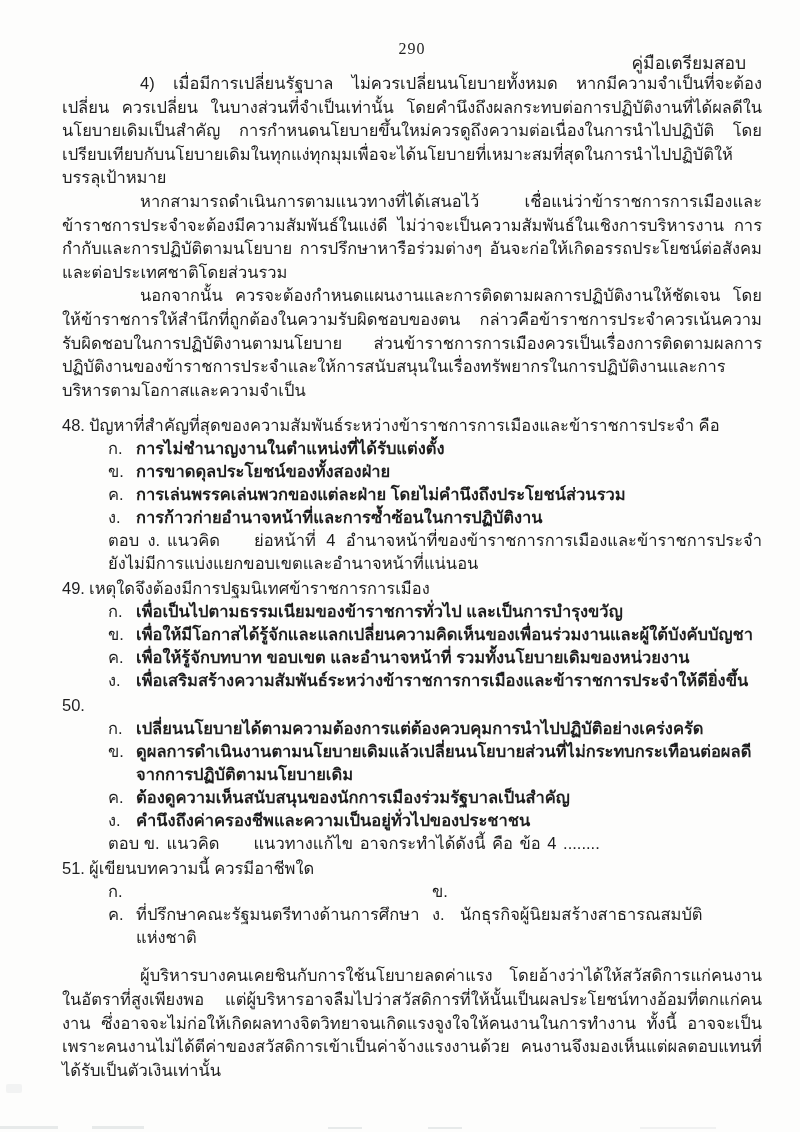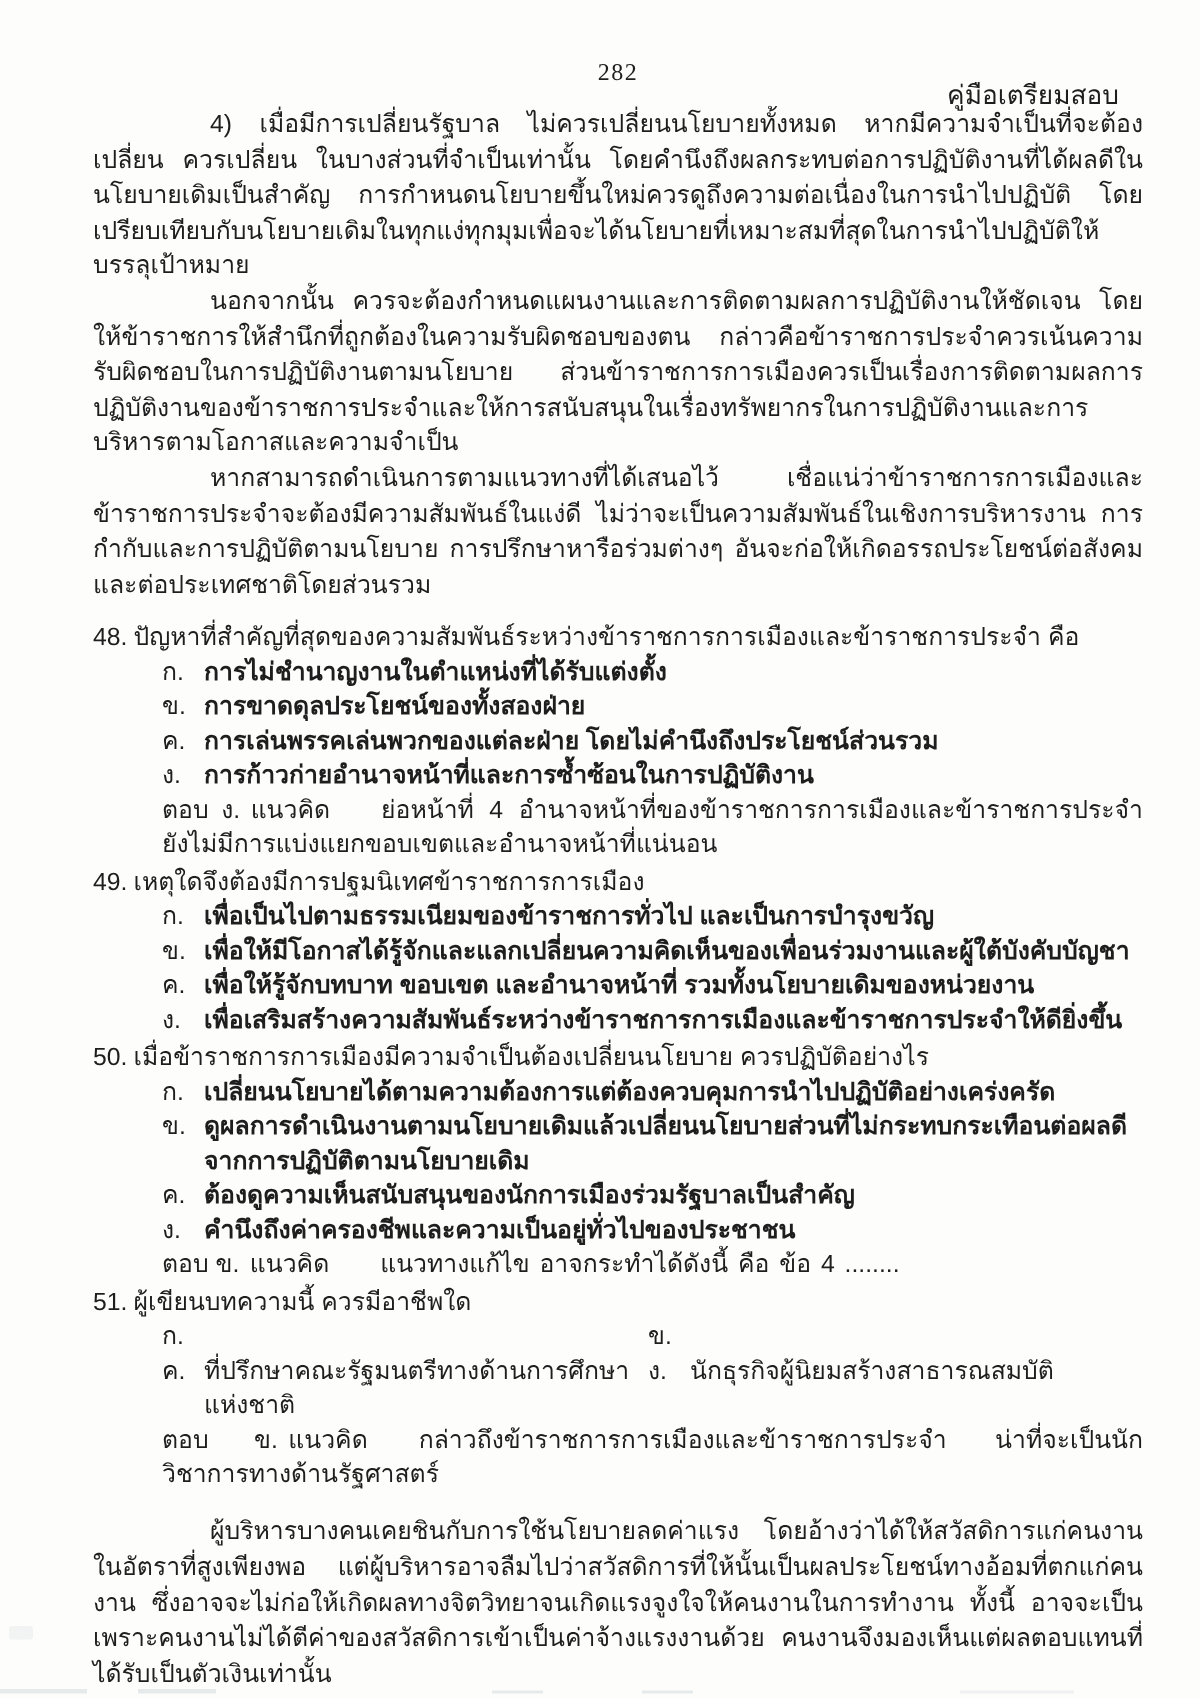--- a/index.html
+++ b/index.html
@@ -44,28 +44,28 @@
   .sa5 { left:640px; top:1127px; width:76px; height:2px; opacity:.6; }
   .sa6 { left:6px;  top:1084px; width:16px; height:9px; opacity:.5; border-radius:2px; }
 </style>
 </head>
 <body>
 
 <div class="page">
   <div class="content">
 
     <header class="page-header">
-      <span class="page-number">282</span>
+      <span class="page-number">290</span>
       <span class="book-title">คู่มือเตรียมสอบ</span>
     </header>
 
     <section class="intro">
       <p>4)  เมื่อมีการเปลี่ยนรัฐบาล ไม่ควรเปลี่ยนนโยบายทั้งหมด หากมีความจำเป็นที่จะต้องเปลี่ยน ควรเปลี่ยน ในบางส่วนที่จำเป็นเท่านั้น โดยคำนึงถึงผลกระทบต่อการปฏิบัติงานที่ได้ผลดีในนโยบายเดิมเป็นสำคัญ การกำหนดนโยบายขึ้นใหม่ควรดูถึงความต่อเนื่องในการนำไปปฏิบัติ โดยเปรียบเทียบกับนโยบายเดิมในทุกแง่ทุกมุมเพื่อจะได้นโยบายที่เหมาะสมที่สุดในการนำไปปฏิบัติให้บรรลุเป้าหมาย</p>
+      <p>หากสามารถดำเนินการตามแนวทางที่ได้เสนอไว้ เชื่อแน่ว่าข้าราชการการเมืองและข้าราชการประจำจะต้องมีความสัมพันธ์ในแง่ดี ไม่ว่าจะเป็นความสัมพันธ์ในเชิงการบริหารงาน การกำกับและการปฏิบัติตามนโยบาย การปรึกษาหารือร่วมต่างๆ อันจะก่อให้เกิดอรรถประโยชน์ต่อสังคมและต่อประเทศชาติโดยส่วนรวม</p>
       <p>นอกจากนั้น ควรจะต้องกำหนดแผนงานและการติดตามผลการปฏิบัติงานให้ชัดเจน โดยให้ข้าราชการให้สำนึกที่ถูกต้องในความรับผิดชอบของตน กล่าวคือข้าราชการประจำควรเน้นความรับผิดชอบในการปฏิบัติงานตามนโยบาย ส่วนข้าราชการการเมืองควรเป็นเรื่องการติดตามผลการปฏิบัติงานของข้าราชการประจำและให้การสนับสนุนในเรื่องทรัพยากรในการปฏิบัติงานและการบริหารตามโอกาสและความจำเป็น</p>
-      <p>หากสามารถดำเนินการตามแนวทางที่ได้เสนอไว้ เชื่อแน่ว่าข้าราชการการเมืองและข้าราชการประจำจะต้องมีความสัมพันธ์ในแง่ดี ไม่ว่าจะเป็นความสัมพันธ์ในเชิงการบริหารงาน การกำกับและการปฏิบัติตามนโยบาย การปรึกษาหารือร่วมต่างๆ อันจะก่อให้เกิดอรรถประโยชน์ต่อสังคมและต่อประเทศชาติโดยส่วนรวม</p>
     </section>
 
     <section class="questions">
 
       <div class="question">
         <div class="stem">
           <span class="qnum">48.</span>
           <span class="qtext">ปัญหาที่สำคัญที่สุดของความสัมพันธ์ระหว่างข้าราชการการเมืองและข้าราชการประจำ คือ</span>
         </div>
         <div class="option">
@@ -108,21 +108,20 @@
         </div>
         <div class="option">
           <span class="letter">ง.</span>
           <span class="otext">เพื่อเสริมสร้างความสัมพันธ์ระหว่างข้าราชการการเมืองและข้าราชการประจำให้ดียิ่งขึ้น</span>
         </div>
       </div>
 
       <div class="question">
         <div class="stem">
           <span class="qnum">50.</span>
-          <span class="qtext">เมื่อข้าราชการการเมืองมีความจำเป็นต้องเปลี่ยนนโยบาย ควรปฏิบัติอย่างไร</span>
         </div>
         <div class="option">
           <span class="letter">ก.</span>
           <span class="otext">เปลี่ยนนโยบายได้ตามความต้องการแต่ต้องควบคุมการนำไปปฏิบัติอย่างเคร่งครัด</span>
         </div>
         <div class="option">
           <span class="letter">ข.</span>
           <span class="otext">ดูผลการดำเนินงานตามนโยบายเดิมแล้วเปลี่ยนนโยบายส่วนที่ไม่กระทบกระเทือนต่อผลดีจากการปฏิบัติตามนโยบายเดิม</span>
         </div>
         <div class="option">
@@ -154,23 +153,20 @@
         <div class="opt-row">
           <div class="opt-cell cell-left">
             <span class="letter" style="flex:0 0 28px;">ค.</span>
             <span class="otext">ที่ปรึกษาคณะรัฐมนตรีทางด้านการศึกษาแห่งชาติ</span>
           </div>
           <div class="opt-cell">
             <span class="letter" style="flex:0 0 28px;">ง.</span>
             <span class="otext">นักธุรกิจผู้นิยมสร้างสาธารณสมบัติ</span>
           </div>
         </div>
-        <div class="answer">
-          <span class="alabel">ตอบ ข.</span><span class="aprefix">แนวคิด</span><span class="atext">กล่าวถึงข้าราชการการเมืองและข้าราชการประจำ น่าที่จะเป็นนักวิชาการทางด้านรัฐศาสตร์</span>
-        </div>
       </div>
 
     </section>
 
     <section class="passage">
       <p>ผู้บริหารบางคนเคยชินกับการใช้นโยบายลดค่าแรง โดยอ้างว่าได้ให้สวัสดิการแก่คนงานในอัตราที่สูงเพียงพอ แต่ผู้บริหารอาจลืมไปว่าสวัสดิการที่ให้นั้นเป็นผลประโยชน์ทางอ้อมที่ตกแก่คนงาน ซึ่งอาจจะไม่ก่อให้เกิดผลทางจิตวิทยาจนเกิดแรงจูงใจให้คนงานในการทำงาน ทั้งนี้ อาจจะเป็นเพราะคนงานไม่ได้ตีค่าของสวัสดิการเข้าเป็นค่าจ้างแรงงานด้วย คนงานจึงมองเห็นแต่ผลตอบแทนที่ได้รับเป็นตัวเงินเท่านั้น</p>
 
     </section>
 
   </div>

